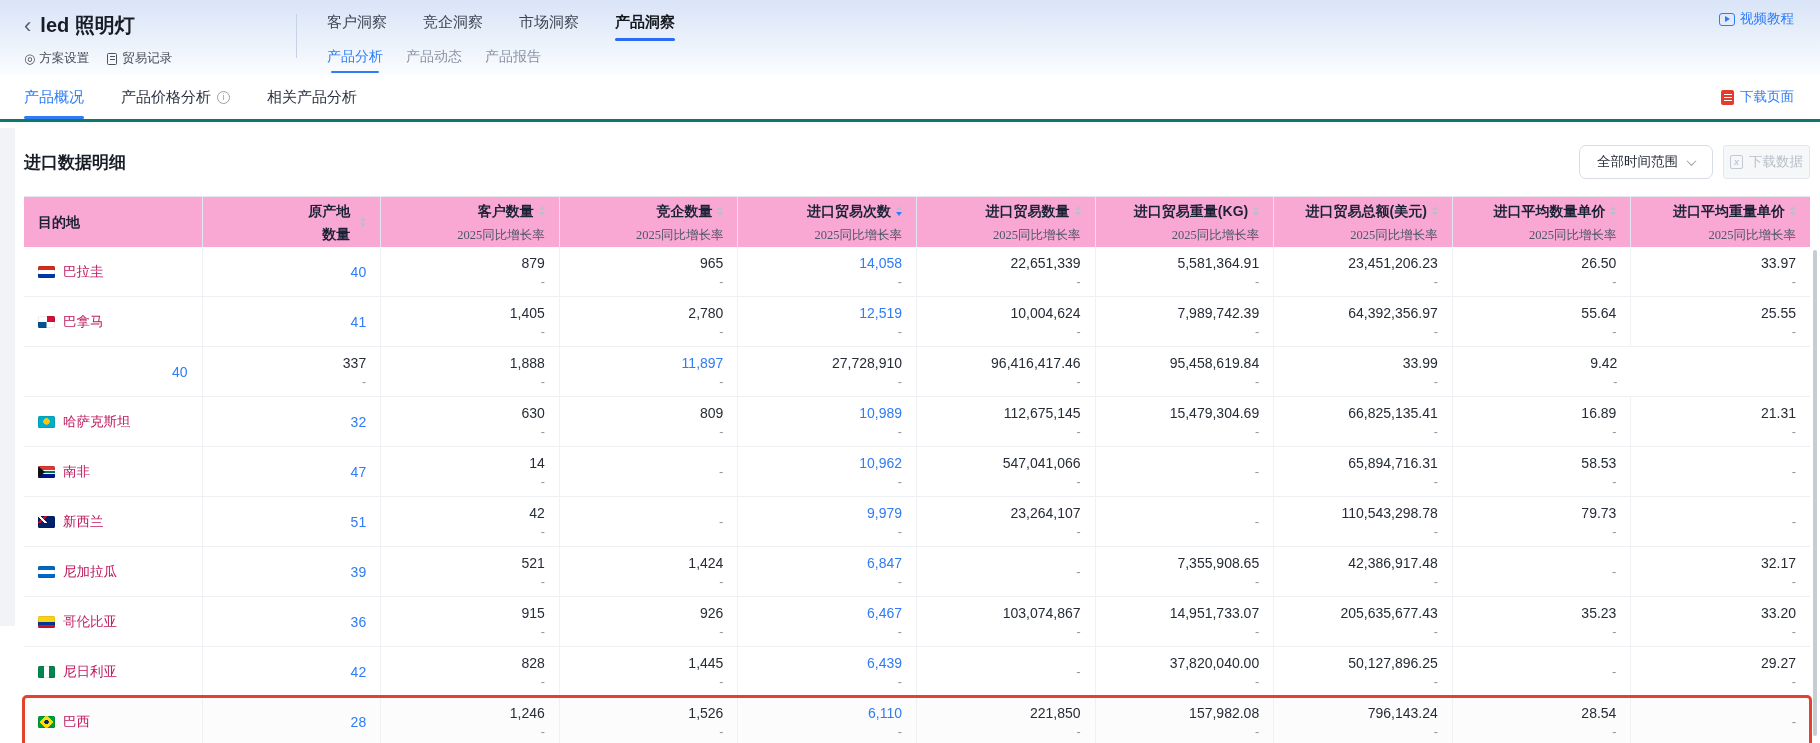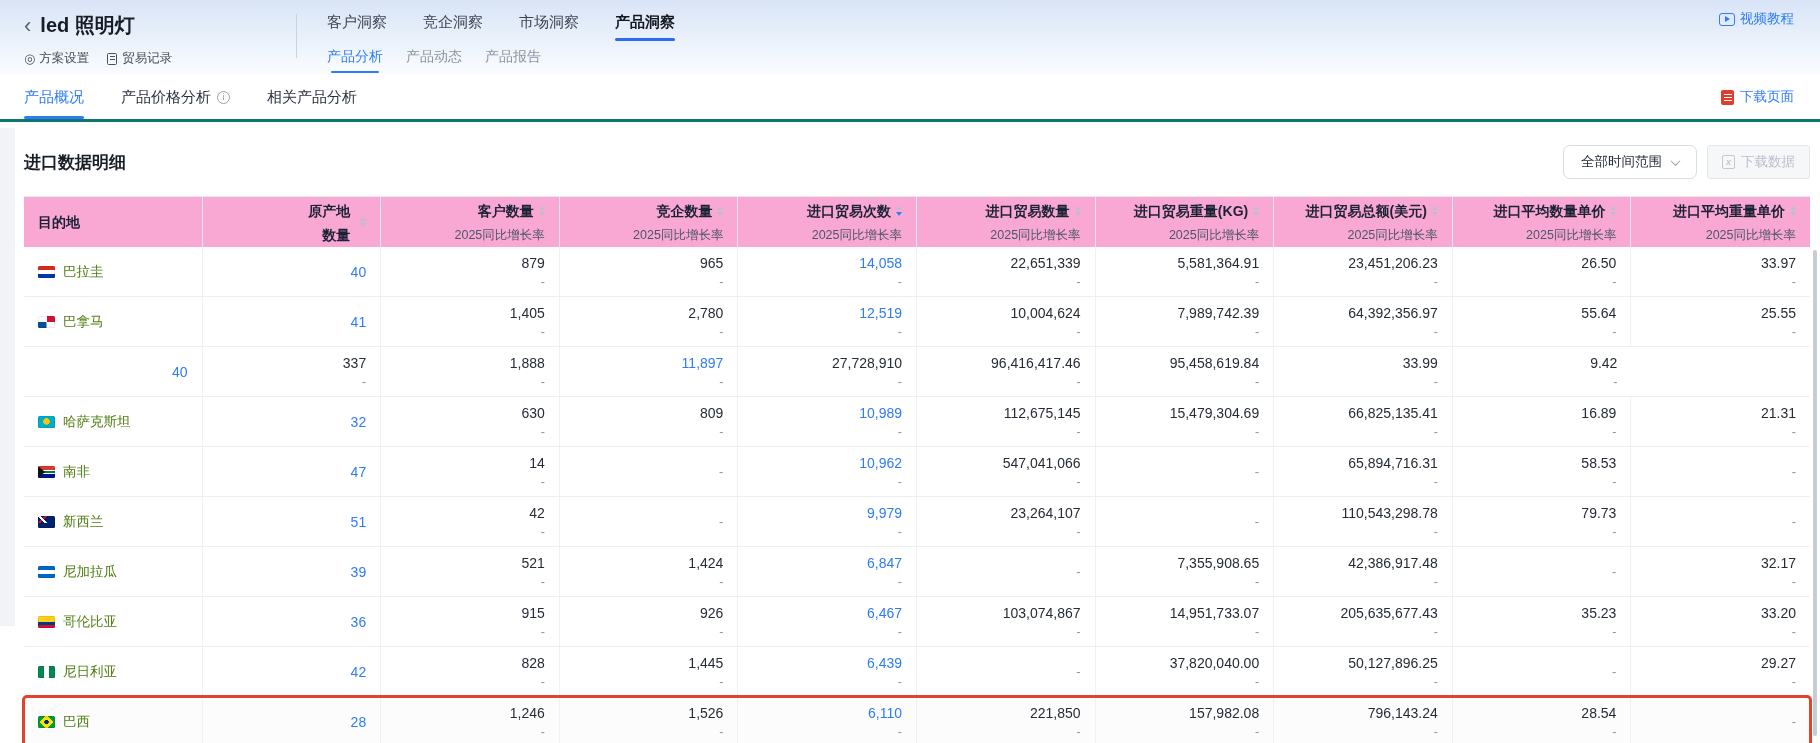--- a/index.html
+++ b/index.html
@@ -49,54 +49,54 @@
     background:repeating-linear-gradient(#fff 0 1px,transparent 1px 3px); }
 
   
   .section-head { height:74px; display:flex; align-items:center; justify-content:space-between; padding:6px 10px 0 24px; }
   .section-title { font-size:17px; font-weight:700; color:#181d27; }
   .section-actions { display:flex; align-items:center; gap:10px; }
   .select { min-width:134px; height:34px; border:1px solid #d8dce4; border-radius:7px; background:#fff;
     display:inline-flex; align-items:center; justify-content:center; padding:0 12px; font-size:13.5px; color:#2a303c; cursor:pointer; }
   .caret { width:7px; height:7px; border-right:1.4px solid #99a0ac; border-bottom:1.4px solid #99a0ac;
     transform:rotate(45deg) translate(-1px,-1px); display:inline-block; margin-left:10px; }
-  .dl-btn { height:34px; padding:0 14px; background:#f6f7f9; border:1px solid #e3e6ec; border-radius:3px;
+  .dl-btn { height:34px; padding:0 6px; background:#f6f7f9; border:1px solid #e3e6ec; border-radius:3px;
     color:#b9bfca; font-size:13.5px; display:inline-flex; align-items:center; cursor:pointer; font-family:inherit; }
   .ico-xls { width:13px; height:14px; border:1.3px solid #c3c8d2; border-radius:2px; display:inline-block; margin-right:6px; position:relative; }
   .ico-xls::before { content:"x"; position:absolute; inset:0; font-size:9px; line-height:12px; text-align:center; font-weight:700; color:#c3c8d2; }
 
   
   .table { margin-left:24px; width:1786px; border-top:1px solid #e7e9ee; }
   .thead, .trow { display:grid; grid-template-columns:repeat(10,1fr); }
   .thead { background:#f9a8d4; height:50px; }
   .th { display:flex; flex-direction:column; justify-content:center; align-items:flex-end;
     padding:0 14px; border-right:1px solid #e2e6f1; overflow:hidden; }
   .th:last-child { border-right:none; }
   .th.first { align-items:flex-start; }
   .th-l1 { display:flex; align-items:center; justify-content:flex-end; font-size:14px; font-weight:700; color:#1b2236; line-height:17px; }
-  .th-l2 { font-size:12.5px; color:#4e5568; margin-top:8px; line-height:14px; }
+  .th-l2 { font-size:12.5px; color:#4e5568; margin-top:8px; line-height:14px;font-family:Liberation Serif, serif; }
   .th-l2.bold { font-size:14px; font-weight:700; color:#1b2236; }
   .th-wrap2 { display:flex; align-items:center; gap:5px; }
   .th-wrap2 .two-lines { display:flex; flex-direction:column; align-items:flex-end; }
   .sorts { display:inline-flex; flex-direction:column; gap:2.5px; margin-left:5px; }
   .s-up { width:0; height:0; border-left:3.5px solid transparent; border-right:3.5px solid transparent; border-bottom:4.5px solid #b9bfcb; }
   .s-down { width:0; height:0; border-left:3.5px solid transparent; border-right:3.5px solid transparent; border-top:4.5px solid #b9bfcb; }
   .s-down.active { border-top-color:#2e7cf6; }
 
   .trow { height:50px; border-bottom:1px solid #edeff3; position:relative; background:#fff; }
   .trow.highlight { outline:3px solid #e2432e; outline-offset:-1px; border-radius:3px; background:#fcfcfd; }
   .cell { padding:0 14px; border-right:1px solid #f0f1f5; display:flex; flex-direction:column;
     justify-content:center; align-items:flex-end; overflow:hidden; }
   .cell:last-child { border-right:none; }
   .cell .val { font-size:14px; color:#262c36; line-height:16px; }
   .cell .growth { font-size:12.5px; color:#8d93a0; line-height:14px; margin-top:4px; }
   .cell .dash-center { font-size:13px; color:#8d93a0; }
   .link { color:#2e7cf6 !important; cursor:pointer; }
   .country-cell { flex-direction:row; justify-content:flex-start; align-items:center; gap:8px; }
-  .country-name { font-size:13.5px; color:#4d7c0f; }
+  .country-name { font-size:13.5px; color:#be185d; }
 
   
   .flag { width:17px; height:12px; border-radius:1.5px; box-shadow:inset 0 0 0 .5px rgba(0,0,0,.15); flex:none; background-repeat:no-repeat; position:relative; }
   .flag-paraguay { background:linear-gradient(180deg,#d52b1e 0 34%,#fff 34% 67%,#0038a8 67%); }
   .flag-panama { background-color:#fff; background-image:linear-gradient(#d21034,#d21034),linear-gradient(#005293,#005293);
     background-size:50% 50%,50% 50%; background-position:100% 0,0 100%; }
   .flag-chile { background-color:#fff; background-image:linear-gradient(#0039a6,#0039a6),linear-gradient(#d52b1e,#d52b1e);
     background-size:34% 50%,100% 50%; background-position:0 0,0 100%; }
   .flag-kazakhstan { background:radial-gradient(circle at 50% 45%,#fec50c 0 3px,transparent 3.5px) #00adc8; }
   .flag-south-africa { background:linear-gradient(180deg,#de3831 0 30%,#fff 30% 40%,#007a4d 40% 60%,#fff 60% 70%,#001489 70%); overflow:hidden; }

